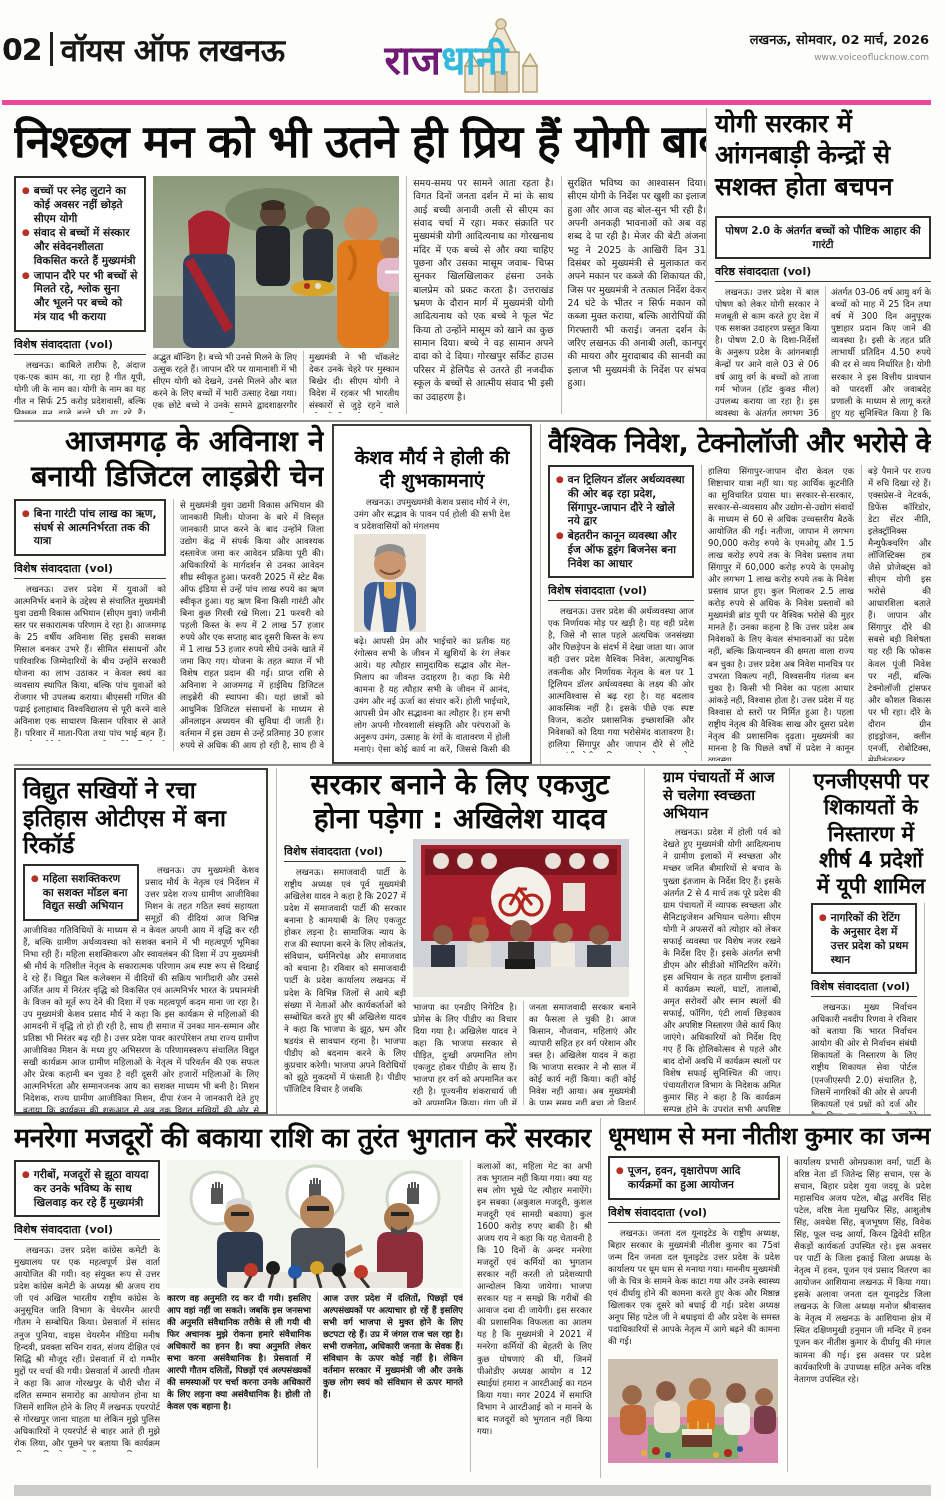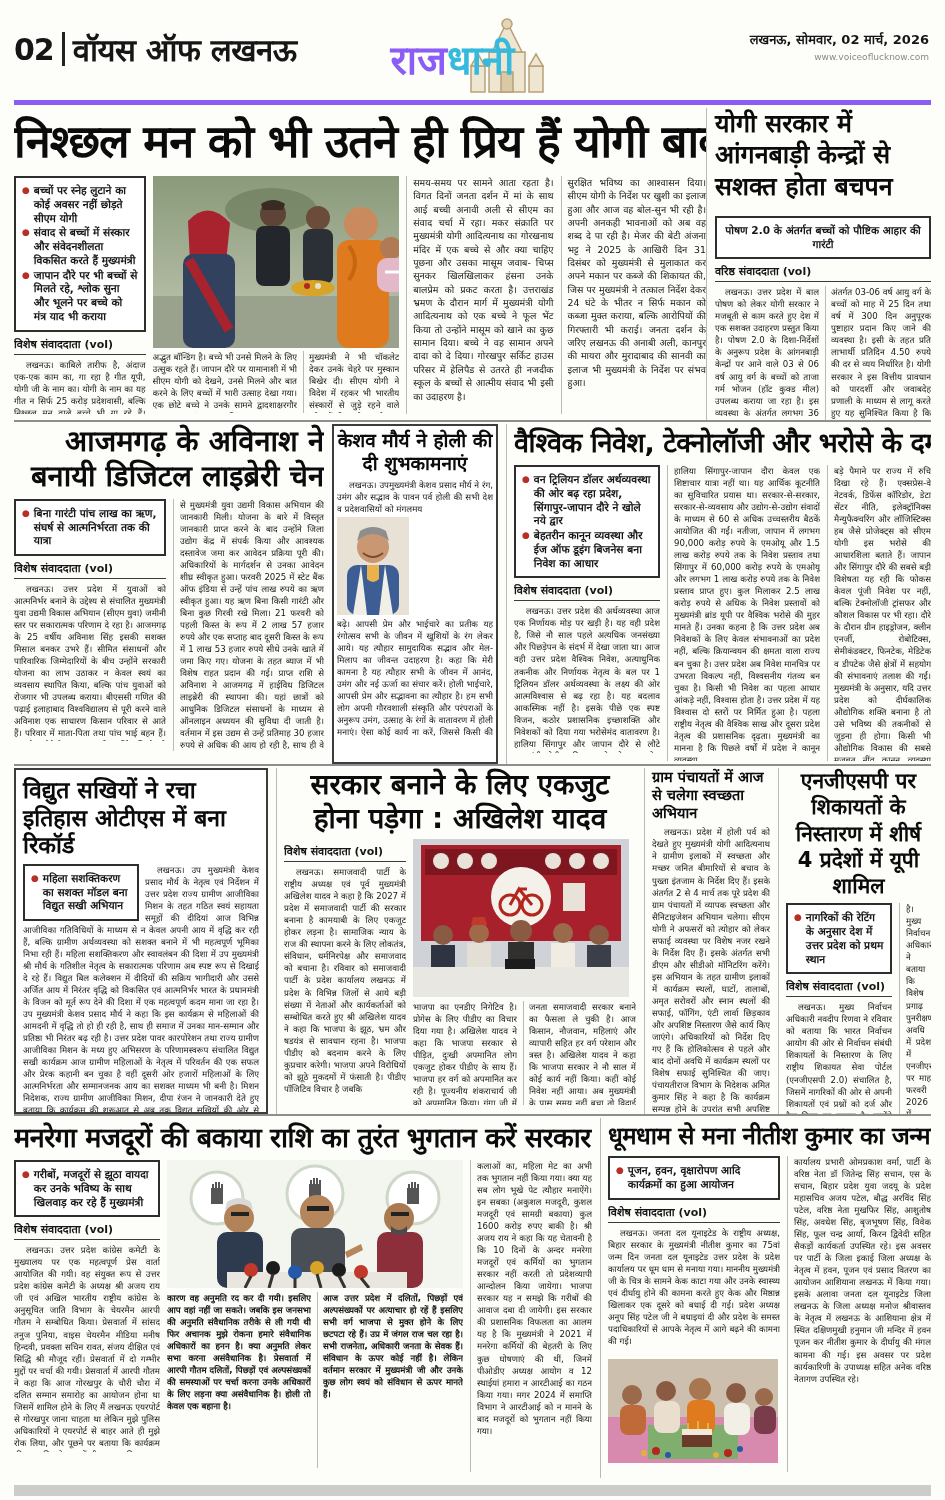--- a/index.html
+++ b/index.html
@@ -1,27 +1,27 @@
 <!DOCTYPE html>
 <html lang="hi"><head>
 <meta charset="utf-8">
 <style>
   html,body{margin:0;padding:0;background:#e9e9e6;}
   .sheet{position:relative;width:945px;height:1500px;margin:0 auto;background:#fdfdfa;
          font-family:"DejaVu Sans","Liberation Sans",sans-serif;color:#161616;overflow:hidden;}
   
-  .masthead{position:absolute;top:6px;left:14px;right:14px;height:94px;border-bottom:5px solid #8b5cf6;}
+  .masthead{position:absolute;top:6px;left:2px;right:14px;height:94px;border-bottom:5px solid #ec4899;}
   .mh-left{position:absolute;left:0;top:22px;display:flex;align-items:center;gap:8px;}
   .mh-pageno{font-size:30px;font-weight:bold;letter-spacing:-1px;}
   .mh-bar{width:3px;height:34px;background:#222;}
   .mh-paper{font-size:31px;font-weight:bold;letter-spacing:-.5px;}
   .mh-logo{position:absolute;left:50%;transform:translateX(-50%);top:8px;width:200px;height:84px;}
   .mh-logo svg{position:absolute;left:86px;top:0;}
   .mh-logo-text{position:absolute;left:18px;top:26px;font-size:40px;font-weight:bold;line-height:1;}
-  .logo-red{color:#8b5cf6;}
+  .logo-red{color:#701a75;}
   .logo-cyan{color:#35b9dd;}
   .mh-right{position:absolute;right:2px;top:24px;text-align:right;}
   .mh-date{font-size:13px;font-weight:bold;}
   .mh-url{font-size:9px;color:#8a8a8a;margin-top:4px;}
   
   .sec{position:absolute;left:14px;right:14px;overflow:hidden;}
   .rule-b{border-bottom:2px solid #8e8e8e;}
   .hl{font-weight:bold;color:#0b0b0b;}
   .kicker{border:2px solid #2e2e2e;padding:5px 6px;font-weight:bold;background:#fff;}
   .kline{display:flex;gap:4px;font-size:10.6px;line-height:1.3;margin:1px 0;}
@@ -175,21 +175,21 @@
                   <span>बिना गारंटी पांच लाख का ऋण, संघर्ष से आत्मनिर्भरता तक की यात्रा</span>
                 </div>
             </div>
             <div class="byline">विशेष संवाददाता (vol)</div>
             <div class="body-s" style="height:158px;overflow:hidden;">लखनऊ। उत्तर प्रदेश में युवाओं को आत्मनिर्भर बनाने के उद्देश्य से संचालित मुख्यमंत्री युवा उद्यमी विकास अभियान (सीएम युवा) जमीनी स्तर पर सकारात्मक परिणाम दे रहा है। आजमगढ़ के 25 वर्षीय अविनाश सिंह इसकी सशक्त मिसाल बनकर उभरे हैं। सीमित संसाधनों और पारिवारिक जिम्मेदारियों के बीच उन्होंने सरकारी योजना का लाभ उठाकर न केवल स्वयं का व्यवसाय स्थापित किया, बल्कि पांच युवाओं को रोजगार भी उपलब्ध कराया। बीएससी गणित की पढ़ाई इलाहाबाद विश्वविद्यालय से पूरी करने वाले अविनाश एक साधारण किसान परिवार से आते हैं। परिवार में माता-पिता तथा पांच भाई बहन हैं। बड़ा बेटा होने के कारण घर की आर्थिक जिम्मेदारी उनके कंधों पर थी। परिवार की सीमित आय और भविष्य की चिंताओं के बीच उन्होंने रोजगार की तलाश के बजाय उद्यमिता का रास्ता चुना। जनवरी 2025 में उन्हें ऑनलाइन माध्यम</div>
           </div>
           <div class="col body-s vr" style="flex:1;padding-left:6px;text-indent:0;">से मुख्यमंत्री युवा उद्यमी विकास अभियान की जानकारी मिली। योजना के बारे में विस्तृत जानकारी प्राप्त करने के बाद उन्होंने जिला उद्योग केंद्र में संपर्क किया और आवश्यक दस्तावेज जमा कर आवेदन प्रक्रिया पूरी की। अधिकारियों के मार्गदर्शन से उनका आवेदन शीघ्र स्वीकृत हुआ। फरवरी 2025 में स्टेट बैंक ऑफ इंडिया से उन्हें पांच लाख रुपये का ऋण स्वीकृत हुआ। यह ऋण बिना किसी गारंटी और बिना कुछ गिरवी रखे मिला। 21 फरवरी को पहली किस्त के रूप में 2 लाख 57 हजार रुपये और एक सप्ताह बाद दूसरी किस्त के रूप में 1 लाख 53 हजार रुपये सीधे उनके खाते में जमा किए गए। योजना के तहत ब्याज में भी विशेष राहत प्रदान की गई। प्राप्त राशि से अविनाश ने आजमगढ़ में हाईविध डिजिटल लाइब्रेरी की स्थापना की। यहां छात्रों को आधुनिक डिजिटल संसाधनों के माध्यम से ऑनलाइन अध्ययन की सुविधा दी जाती है। वर्तमान में इस उद्यम से उन्हें प्रतिमाह 30 हजार रुपये से अधिक की आय हो रही है, साथ ही वे 10 हजार रुपये से अधिक की मासिक किस्त जमा कर रहे हैं। व्यवसाय की सफलता से उत्साहित होकर अविनाश ने आजमगढ़ में ही दूसरी डिजिटल लाइब्रेरी भी शुरू कर दी।</div>
         </div>
       </div>
 
-      <div class="boxed" style="width:156px;padding:3px;overflow:hidden;">
+      <div class="boxed" style="width:156px;padding:20px;overflow:hidden;">
         <div class="hl" style="font-size:19px;line-height:1.2;text-align:center;">केशव मौर्य ने होली की दी शुभकामनाएं</div>
         <div class="body-s" style="margin-top:4px;">लखनऊ। उपमुख्यमंत्री केशव प्रसाद मौर्य ने रंग, उमंग और सद्भाव के पावन पर्व होली की सभी देश व प्रदेशवासियों को मंगलमय</div>
         <div style="display:flex;gap:4px;margin-top:2px;">
           <div class="photo" style="width:72px;height:98px;">
             <svg width="72" height="98" viewBox="0 0 72 98">
               <rect width="72" height="98" fill="#e8e2d6"></rect>
               <circle cx="36" cy="30" r="16" fill="#c99872"></circle>
               <path d="M20 24 q16 -14 32 0 l-3 -10 q-13 -8 -26 0 Z" fill="#8e8e8e"></path>
               <path d="M26 36 q10 8 20 0" stroke="#7a4a2e" stroke-width="2" fill="none"></path>
               <rect x="10" y="48" width="52" height="50" rx="10" fill="#3d5e95"></rect>
@@ -287,26 +287,26 @@
               </svg>
             </div>
             <div class="cols" style="gap:6px;height:104px;margin-top:4px;">
               <div class="col body-s" style="width:104px;text-indent:0;">भाजपा का एनडीए निगेटिव है। प्रोगेस के लिए पीडीए का विचार दिया गया है। अखिलेश यादव ने कहा कि भाजपा सरकार से पीड़ित, दुःखी अपमानित लोग एकजुट होकर पीडीए के साथ हैं। भाजपा हर वर्ग को अपमानित कर रही है। पूज्यनीय शंकराचार्य जी को अपमानित किया। गंगा जी में स्नान नहीं करने दिया। भाजपा ने शंकराचार्य जी को दुःखी किया है। समाजवादी पार्टी सभी महापुरुषों का सम्मान करती है। भाजपा जनता का भरोसा खो चुकी है। आम</div>
               <div class="col body-s vr" style="flex:1;padding-left:5px;text-indent:0;">जनता समाजवादी सरकार बनाने का फैसला ले चुकी है। आज किसान, नौजवान, महिलाएं और व्यापारी सहित हर वर्ग परेशान और त्रस्त है। अखिलेश यादव ने कहा कि भाजपा सरकार ने नौ साल में कोई कार्य नहीं किया। कहीं कोई निवेश नहीं आया। अब मुख्यमंत्री के पास समय नहीं बचा तो विदाई से पहले घूमने गये थे। मुख्यमंत्री जापान गए लेकिन क्यूटो क्यों नहीं गए? भाजपा सरकार अब तक सबसे निकृष्ट सरकार है। कहीं कोई विकास नहीं दिखाई देता है।</div>
             </div>
           </div>
         </div>
       </div>
 
-      <div class="vr" style="width:118px;padding-left:7px;overflow:hidden;">
+      <div class="vr" style="width:118px;padding-left:18px;overflow:hidden;">
         <div class="hl" style="font-size:14.5px;line-height:1.25;">ग्राम पंचायतों में आज से चलेगा स्वच्छता अभियान</div>
         <div class="body-s" style="margin-top:4px;height:296px;overflow:hidden;">लखनऊ। प्रदेश में होली पर्व को देखते हुए मुख्यमंत्री योगी आदित्यनाथ ने ग्रामीण इलाकों में स्वच्छता और मच्छर जनित बीमारियों से बचाव के पुख्ता इंतजाम के निर्देश दिए हैं। इसके अंतर्गत 2 से 4 मार्च तक पूरे प्रदेश की ग्राम पंचायतों में व्यापक स्वच्छता और सैनिटाइजेशन अभियान चलेगा। सीएम योगी ने अफसरों को त्योहार को लेकर सफाई व्यवस्था पर विशेष नजर रखने के निर्देश दिए हैं। इसके अंतर्गत सभी डीएम और सीडीओ मॉनिटरिंग करेंगे। इस अभियान के तहत ग्रामीण इलाकों में कार्यक्रम स्थलों, घाटों, तालाबों, अमृत सरोवरों और स्नान स्थलों की सफाई, फॉगिंग, एंटी लार्वा छिड़काव और अपशिष्ट निस्तारण जैसे कार्य किए जाएंगे। अधिकारियों को निर्देश दिए गए हैं कि होलिकोत्सव से पहले और बाद दोनों अवधि में कार्यक्रम स्थलों पर विशेष सफाई सुनिश्चित की जाए। पंचायतीराज विभाग के निदेशक अमित कुमार सिंह ने कहा है कि कार्यक्रम सम्पन्न होने के उपरांत सभी अपशिष्ट पदार्थों का समुचित निपटान किया जाए।</div>
       </div>
 
-      <div class="vr" style="flex:1;padding-left:7px;overflow:hidden;">
+      <div class="vr" style="flex:1;padding-left:21px;overflow:hidden;">
         <div class="hl" style="font-size:21px;line-height:1.25;text-align:center;">एनजीएसपी पर शिकायतों के निस्तारण में शीर्ष 4 प्रदेशों में यूपी शामिल</div>
         <div class="cols" style="gap:7px;margin-top:4px;height:284px;">
           <div class="col" style="width:106px;">
             <div class="kicker">
               <div class="kline">
                   <span class="kdot">●</span>
                   <span>नागरिकों की रेटिंग के अनुसार देश में उत्तर प्रदेश को प्रथम स्थान</span>
                 </div>
             </div>
             <div class="byline">विशेष संवाददाता (vol)</div>

